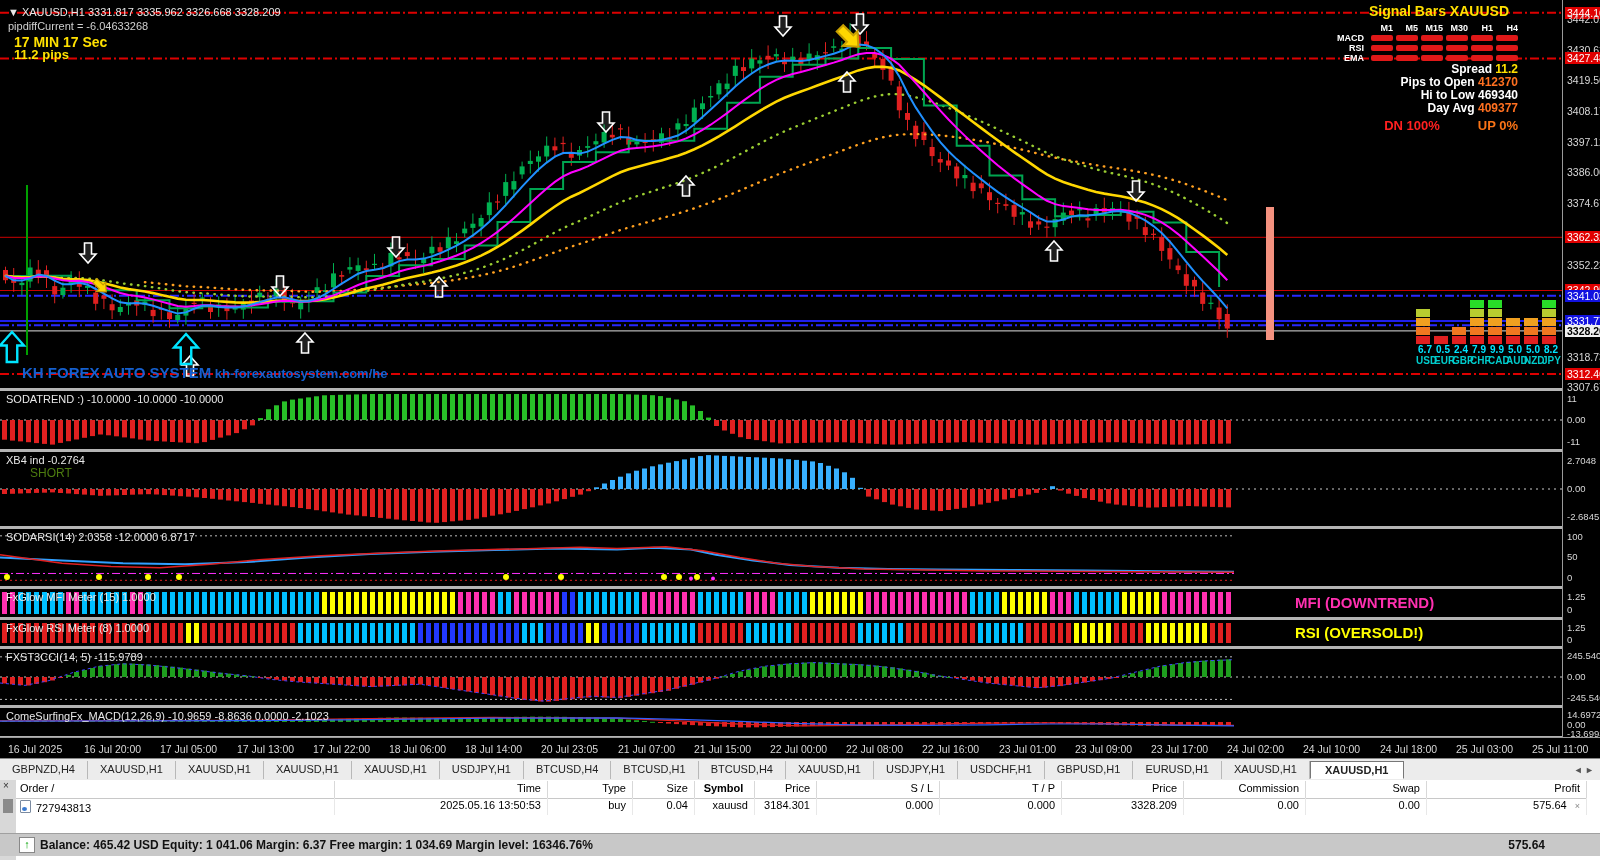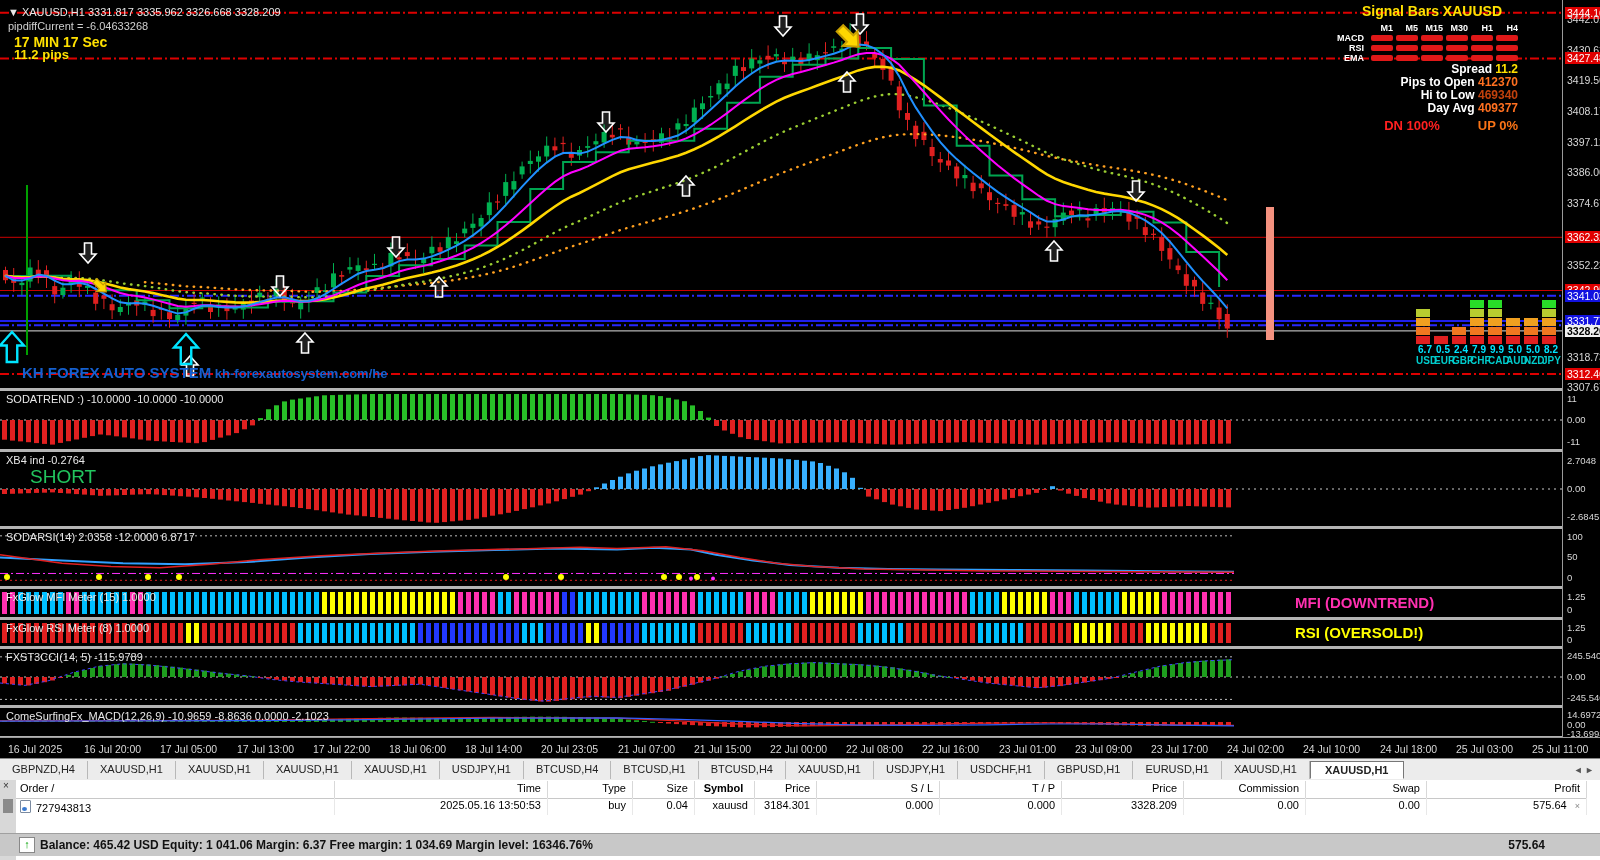--- a/index.html
+++ b/index.html
@@ -8,21 +8,21 @@
   .sep{position:absolute;left:0;width:1562px;height:3px;background:#b4b4b4;}
   #chart-win{position:absolute;left:0;top:0;width:1562px;height:388px;background:#000;}
   #chart-overlays div{position:absolute;white-space:nowrap;}
   #hdr-title{left:8px;top:6px;color:#e8e8e8;font-size:11px;}
   #hdr-pipdiff{left:8px;top:20px;color:#d0d0d0;font-size:11px;}
   #hdr-timer{left:14px;top:34px;color:#ffe000;font-size:14px;font-weight:bold;}
   #hdr-pips{left:14px;top:47px;color:#ffe000;font-size:13px;font-weight:bold;}
   #watermark{left:22px;top:364px;font-size:15px;font-weight:bold;color:#1560d0;}
   #watermark .url{font-size:13px;color:#1560d0;}
   #signal-panel{position:absolute;right:44px;top:2px;width:230px;text-align:right;}
-  #sp-title{color:#ffe000;font-size:14px;font-weight:bold;margin-right:16px;}
+  #sp-title{color:#ffe000;font-size:14px;font-weight:bold;margin-right:9px;}
   #sp-table{margin:3px 0 0 auto;font-size:9px;color:#fff;}
   .sp-row{display:flex;justify-content:flex-end;align-items:center;height:9px;margin-bottom:1px;}
   .sp-rowlabel{font-weight:bold;margin-right:4px;}
   .sp-cell{width:22px;height:6px;border-radius:2px;margin-left:3px;}
   .sp-th{width:25px;font-weight:bold;}
   #sp-price{color:#00dd00;font-size:26px;font-weight:bold;line-height:28px;margin-top:2px;}
   .sp-stat{font-size:12px;font-weight:bold;color:#fff;line-height:13px;}
   #sp-dnup{margin-top:3px;font-size:13px;font-weight:bold;}
   #sp-dn{color:#ff2020;margin-right:38px;}
   #sp-up{color:#f97316;}
@@ -471,21 +471,21 @@
             <span class="sp-cell" style="background: rgb(224, 24, 24);"></span>
             <span class="sp-cell" style="background: rgb(224, 24, 24);"></span>
             <span class="sp-cell" style="background: rgb(224, 24, 24);"></span>
             <span class="sp-cell" style="background: rgb(224, 24, 24);"></span>
             <span class="sp-cell" style="background: rgb(224, 24, 24);"></span>
           </div>
         </div>
       <div id="sp-stats">
           <div class="sp-stat"><span>Spread </span><span style="color: rgb(255, 224, 0);">11.2</span></div>
           <div class="sp-stat"><span>Pips to Open </span><span style="color: rgb(255, 112, 32);">412370</span></div>
-          <div class="sp-stat"><span>Hi to Low </span><span style="color: #c2410c;">469340</span></div>
+          <div class="sp-stat"><span>Hi to Low </span><span style="color: #ffffff;">469340</span></div>
           <div class="sp-stat"><span>Day Avg </span><span style="color: rgb(255, 112, 32);">409377</span></div>
         </div>
       <div id="sp-dnup">
         <span id="sp-dn">DN 100%</span><span id="sp-up">UP 0%</span>
       </div>
     </div>
 
     <div id="strength">
       <div class="str-bars" id="str-bars">
           <div class="str-col">
@@ -902,21 +902,21 @@
           <rect x="1154" y="37.0" width="5" height="18.4" fill="#e02020"></rect>
           <rect x="1162" y="37.0" width="5" height="18.0" fill="#e02020"></rect>
           <rect x="1170" y="37.0" width="5" height="17.7" fill="#e02020"></rect>
           <rect x="1178" y="37.0" width="5" height="17.3" fill="#e02020"></rect>
           <rect x="1186" y="37.0" width="5" height="17.0" fill="#e02020"></rect>
           <rect x="1194" y="37.0" width="5" height="17.3" fill="#e02020"></rect>
           <rect x="1202" y="37.0" width="5" height="17.6" fill="#e02020"></rect>
           <rect x="1210" y="37.0" width="5" height="17.9" fill="#e02020"></rect>
           <rect x="1218" y="37.0" width="5" height="18.1" fill="#e02020"></rect>
           <rect x="1226" y="37.0" width="5" height="18.4" fill="#e02020"></rect>
-        </svg><div style="position: absolute; left: 30px; top: 14px; color: #22c55e; font-size: 19px; z-index: 3;">SHORT</div></div>
+        </svg><div style="position: absolute; left: 30px; top: 14px; color: #4d7c0f; font-size: 12px; z-index: 3;">SHORT</div></div>
       <div style="left: 0px; top: 529px; width: 1562px; height: 57px; background: rgb(0, 0, 0); position: absolute; overflow: hidden;"><div class="ind-label">SODARSI(14) 2.0358 -12.0000 6.8717</div><svg width="1562" height="57">
           <line x1="0" x2="1233.98" y1="6.84" y2="6.84" stroke="#bbbbbb" stroke-width="1" stroke-dasharray="2 3"></line>
           <line x1="0" x2="1233.98" y1="44.46" y2="44.46" stroke="#ff30ff" stroke-width="1" stroke-dasharray="8 3 2 3"></line>
           <line x1="0" x2="1233.98" y1="51.300000000000004" y2="51.300000000000004" stroke="#e02020" stroke-width="1" stroke-dasharray="2 3"></line>
           <polyline points="0,28.5 62,31.4 123,34.2 185,35.3 247,33.1 308,28.5 370,25.1 432,22.8 494,21.1 555,19.4 617,20.5 654,18.8 691,20.5 716,25.7 753,31.4 790,35.9 839,38.8 888,39.9 938,40.5 1012,41.0 1086,41.6 1160,42.2 1234,42.8" fill="none" stroke="#30a0ff" stroke-width="2"></polyline>
           <polyline points="0,25.7 62,34.2 111,37.6 160,38.8 210,35.3 259,30.8 321,26.8 383,23.9 444,21.7 518,19.9 580,18.2 617,19.4 666,17.7 703,21.7 740,28.5 777,34.2 814,37.6 864,39.9 925,41.0 987,41.9 1061,42.2 1135,42.8 1234,43.3" fill="none" stroke="#e02020" stroke-width="1.5"></polyline>
           <circle cx="7" cy="47.9" r="3" fill="#ffff00"></circle>
           <circle cx="99" cy="47.9" r="3" fill="#ffff00"></circle>
           <circle cx="148" cy="47.9" r="3" fill="#ffff00"></circle>
           <circle cx="179" cy="47.9" r="3" fill="#ffff00"></circle>

